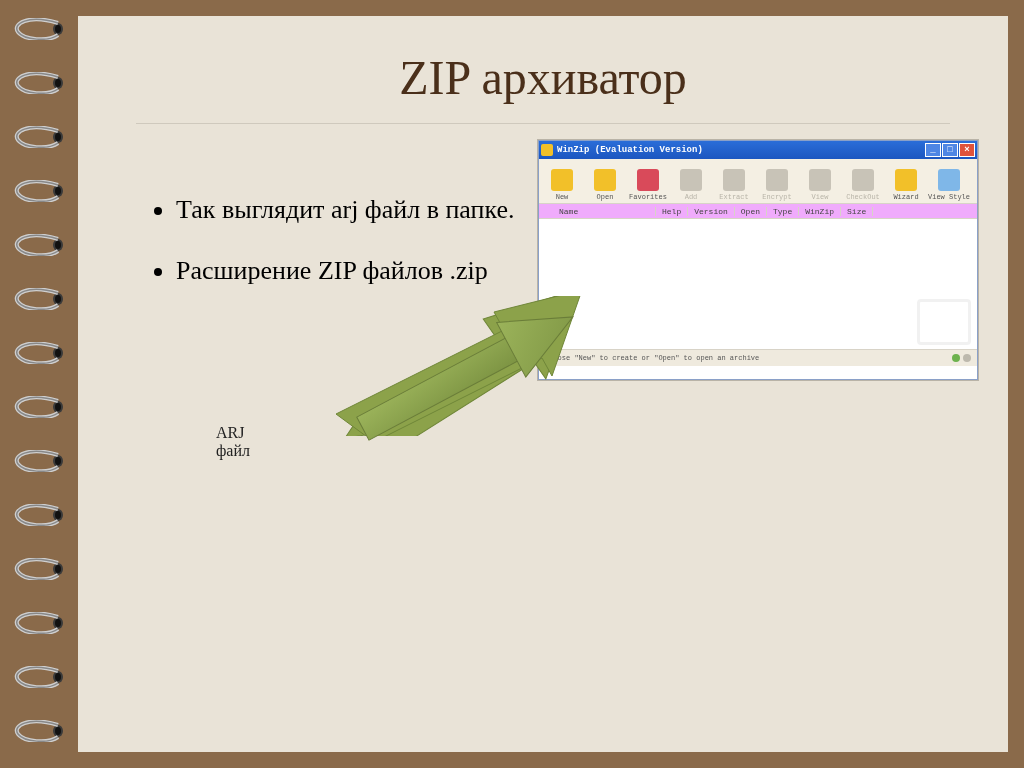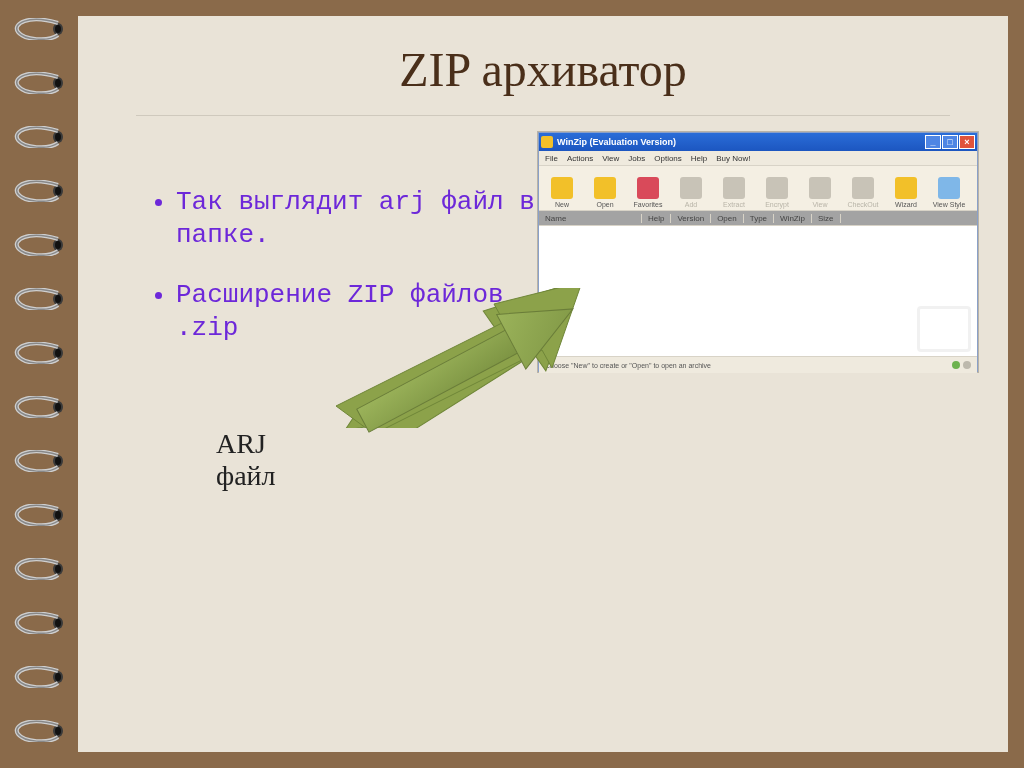--- a/index.html
+++ b/index.html
@@ -1,38 +1,38 @@
 <!DOCTYPE html>
 <html><head>
 <meta charset="utf-8">
 <style>
   html,body{margin:0;padding:0;width:1024px;height:768px;overflow:hidden;font-family:"Times New Roman",serif;}
   .outer-frame{width:1024px;height:768px;background:#8a6a4a;box-sizing:border-box;padding:16px 16px 16px 16px;position:relative;}
   .binder-col{position:absolute;left:0;top:0;width:78px;height:768px;background:#8a6a4a;}
   .slide{position:absolute;left:78px;top:16px;width:930px;height:736px;background:#e9e3d7;}
-  .title{font-size:48px;color:#4a2f1a;text-align:center;margin-top:26px;font-family:"Times New Roman",serif;}
+  .title{font-size:48px;color:#4a2f1a;text-align:center;margin-top:34px;font-family:"Times New Roman",serif;}
   .title-underline{height:1px;background:#cfc9bd;margin:18px 58px 0 58px;}
   .content{position:relative;width:100%;height:560px;}
-  .bullets{position:absolute;left:58px;top:44px;width:380px;font-size:26px;color:#6d28d9;font-family:Liberation Mono, monospace;line-height:1.25;}
+  .bullets{position:absolute;left:58px;top:44px;width:380px;font-size:26px;color:#000000;font-family:Liberation Serif, serif;line-height:1.25;}
   .bullets li{margin-bottom:28px;}
-  .arj-label{position:absolute;left:138px;top:312px;font-size:28px;color:#222;font-family:"Times New Roman",serif;white-space:pre-line;}
+  .arj-label{position:absolute;left:138px;top:300px;font-size:16px;color:#222;font-family:"Times New Roman",serif;white-space:pre-line;}
   
-  .winzip{position:absolute;left:460px;top:16px;width:438px;height:238px;border:1px solid #8aa0c8;background:#fff;font-family:Liberation Sans, sans-serif;font-size:8px;box-shadow:0 0 0 1px #b9b3a7;}
+  .winzip{position:absolute;left:460px;top:16px;width:438px;height:238px;border:1px solid #8aa0c8;background:#fff;font-family:Liberation Mono, monospace;font-size:8px;box-shadow:0 0 0 1px #b9b3a7;}
   .wz-titlebar{height:18px;background:linear-gradient(to bottom,#2a6dd8,#1c56c0);display:flex;align-items:center;padding:0 2px;color:#fff;font-size:9px;font-weight:bold;}
   .wz-titlebar .t-icon{width:12px;height:12px;background:#f2c029;margin-right:4px;border-radius:2px;}
   .wz-titlebar .spacer{flex:1;}
   .wz-ctrl{width:16px;height:14px;margin-left:1px;display:flex;align-items:center;justify-content:center;font-size:9px;border:1px solid #fff;box-sizing:border-box;}
   .wz-ctrl.min,.wz-ctrl.max{background:#4f86e4;color:#fff;}
   .wz-ctrl.close{background:#e0533b;color:#fff;}
   .wz-menu{height:14px;background:#efeade;display:flex;align-items:center;gap:9px;padding:0 6px;font-size:8px;color:#333;border-bottom:1px solid #d8d3c7;}
   .wz-toolbar{height:44px;background:#f4efe3;display:flex;align-items:flex-end;padding:0 2px;border-bottom:1px solid #d8d3c7;gap:1px;}
   .tb-btn{width:42px;height:42px;display:flex;flex-direction:column;align-items:center;justify-content:flex-end;font-size:7px;color:#555;padding-bottom:2px;box-sizing:border-box;}
   .tb-btn.disabled{color:#b8b4a8;}
   .tb-btn .ic{width:22px;height:22px;margin-bottom:2px;border-radius:3px;}
-  .wz-cols{height:14px;background:#a3a3a3;display:flex;align-items:center;padding:0 6px;font-size:8px;color:#444;border-bottom:1px solid #d8d3c7;}
+  .wz-cols{height:14px;background:#f0abfc;display:flex;align-items:center;padding:0 20px;font-size:8px;color:#444;border-bottom:1px solid #d8d3c7;}
   .wz-cols span{border-right:1px solid #d8d3c7;padding-right:6px;margin-right:6px;}
   .wz-cols span:first-child{flex:0 0 90px;}
   .wz-body{height:130px;background:#fff;position:relative;}
   .watermark{position:absolute;right:6px;bottom:4px;width:54px;height:46px;opacity:.12;}
   .watermark::before{content:"";position:absolute;inset:0;border:3px solid #888;border-radius:4px;}
   .wz-status{height:16px;background:#efeade;border-top:1px solid #d8d3c7;display:flex;align-items:center;padding:0 6px;font-size:7px;color:#555;}
   .wz-status .leds{margin-left:auto;display:flex;gap:3px;}
   .led{width:8px;height:8px;border-radius:50%;}
   
   .arrow-wrap{position:absolute;left:250px;top:172px;width:260px;height:140px;pointer-events:none;}
@@ -174,29 +174,20 @@
 
       <div class="winzip">
         <div class="wz-titlebar">
           <div class="t-icon"></div>
           <span>WinZip (Evaluation Version)</span>
           <span class="spacer"></span>
           <div class="wz-ctrl min">_</div>
           <div class="wz-ctrl max">□</div>
           <div class="wz-ctrl close">×</div>
         </div>
-        <div class="wz-menu" id="wz-menu">
-            <span>File</span>
-            <span>Actions</span>
-            <span>View</span>
-            <span>Jobs</span>
-            <span>Options</span>
-            <span>Help</span>
-            <span>Buy Now!</span>
-          </div>
         <div class="wz-toolbar" id="wz-toolbar">
             <div class="tb-btn">
               <div class="ic" style="background: rgb(242, 192, 41);"></div>
               <span>New</span>
             </div>
             <div class="tb-btn">
               <div class="ic" style="background: rgb(242, 192, 41);"></div>
               <span>Open</span>
             </div>
             <div class="tb-btn">

